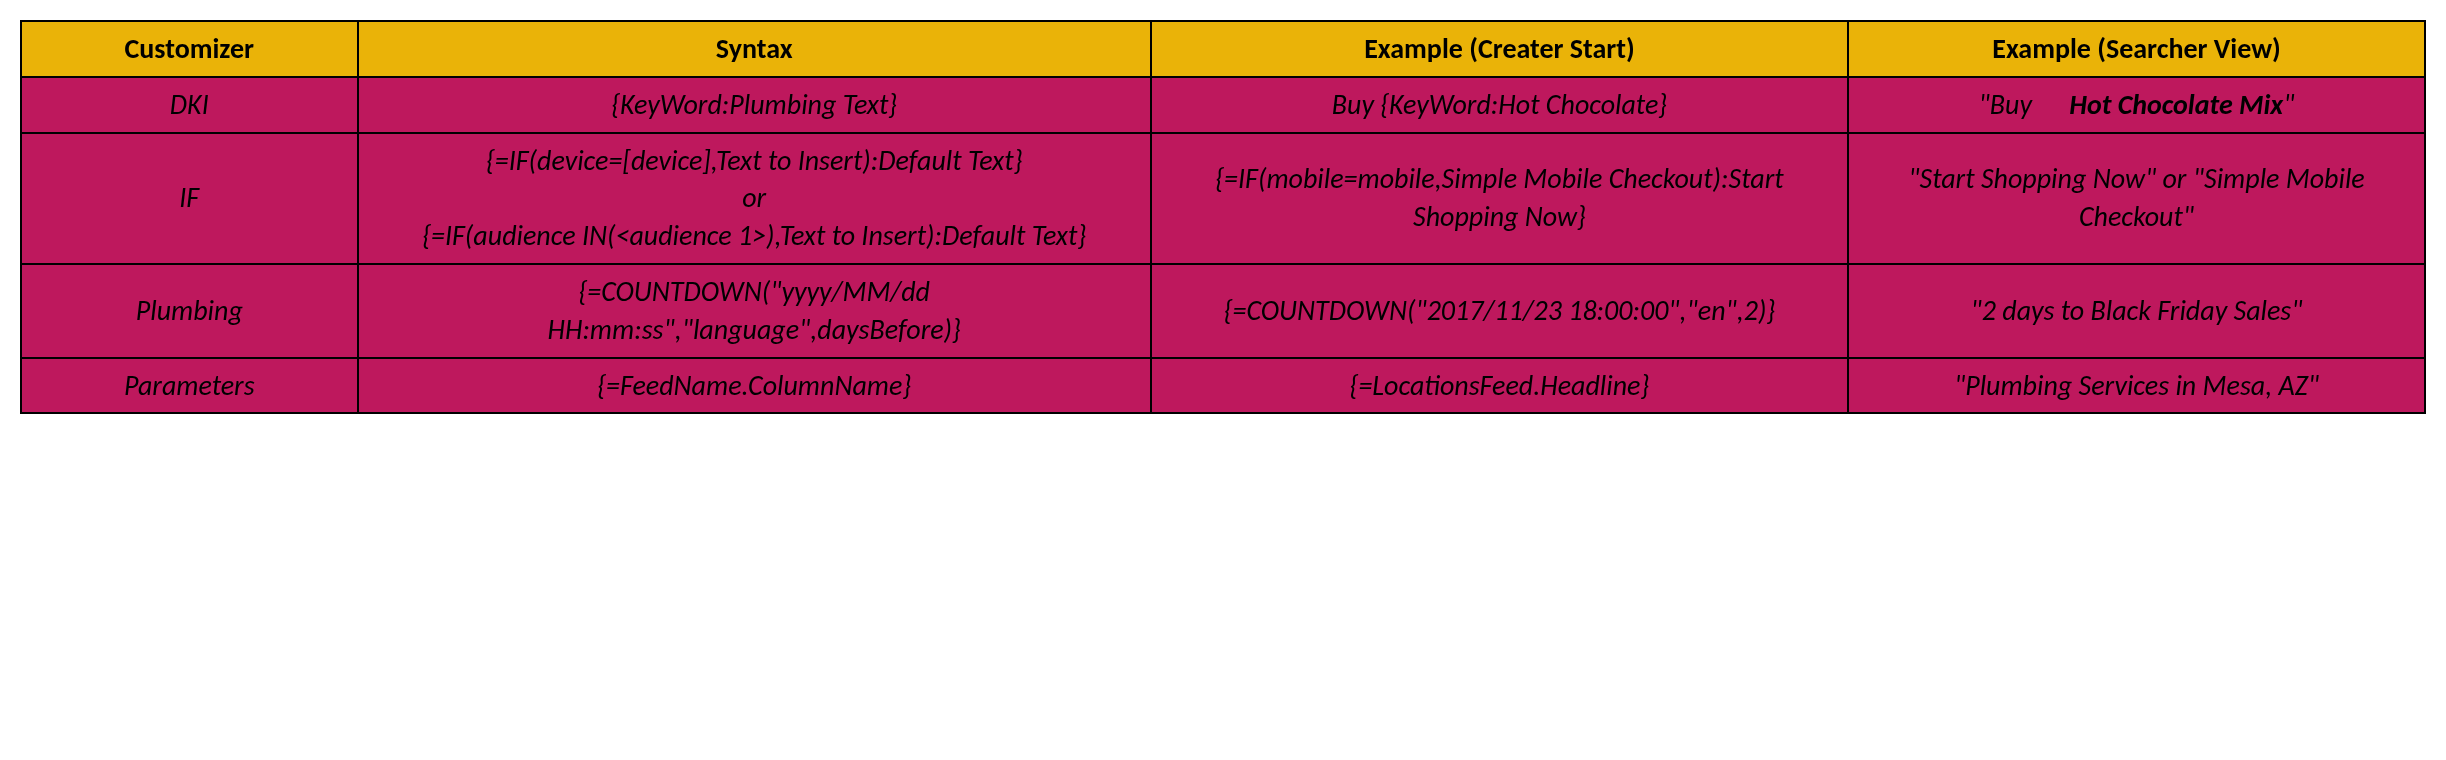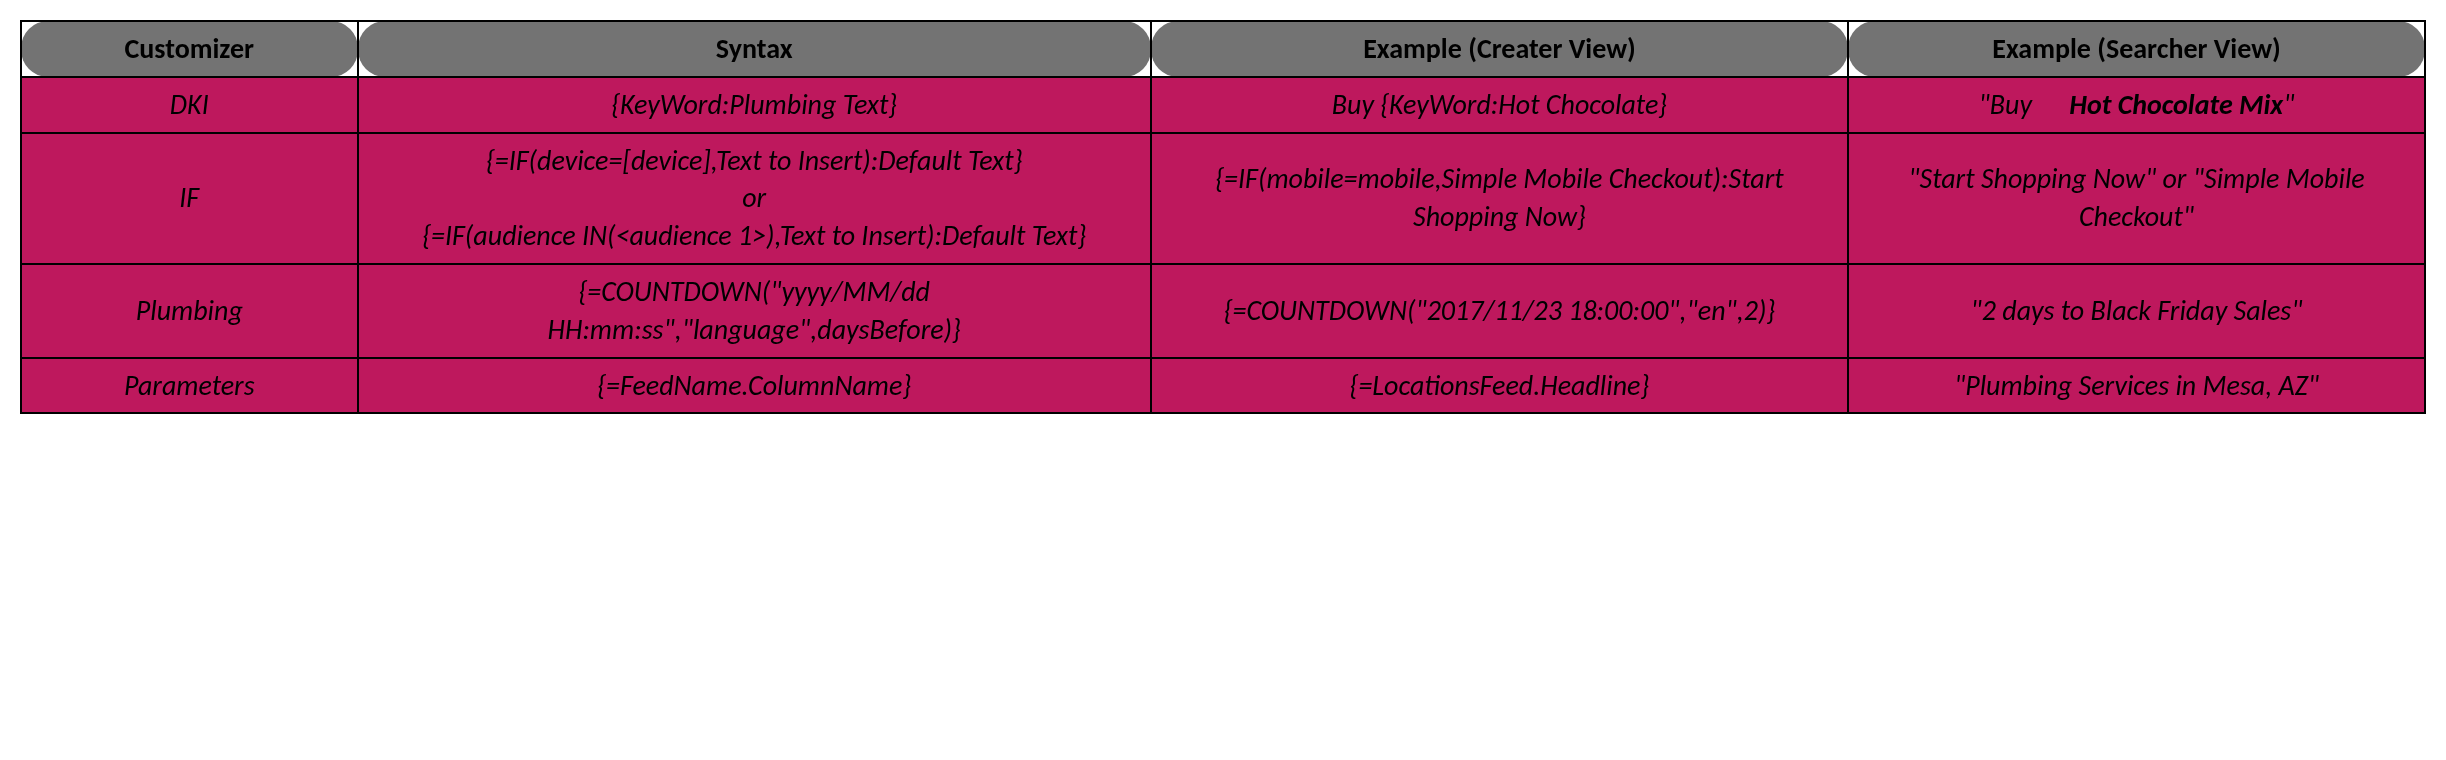--- a/index.html
+++ b/index.html
@@ -19,23 +19,22 @@
     }
     th, td {
       border: 2px solid #000000;
       padding: 8px 14px;
       text-align: center;
       vertical-align: middle;
       font-size: 28px;
       line-height: 1.35;
     }
     th {
-      background-color: #737373;
+      background-color: #eab308;
       font-weight: bold;
-      border-radius: 27px;
     }
     td {
       background-color: #be185d;
       font-style: italic;
     }
     .col-customizer {
       width: 14%;
     }
     .col-syntax {
       width: 33%;
@@ -53,21 +52,21 @@
     }
   </style>
 </head>
 <body>
 
 <table>
   <thead>
     <tr>
       <th class="col-customizer">Customizer</th>
       <th class="col-syntax">Syntax</th>
-      <th class="col-creater">Example (Creater View)</th>
+      <th class="col-creater">Example (Creater Start)</th>
       <th class="col-searcher">Example (Searcher View)</th>
     </tr>
   </thead>
   <tbody>
     <tr>
       <td>DKI</td>
       <td>{KeyWord:Plumbing Text}</td>
       <td>Buy {KeyWord:Hot Chocolate}</td>
       <td><span>"Buy </span><span class="bold">Hot Chocolate Mix</span><span>"</span></td>
     </tr>

